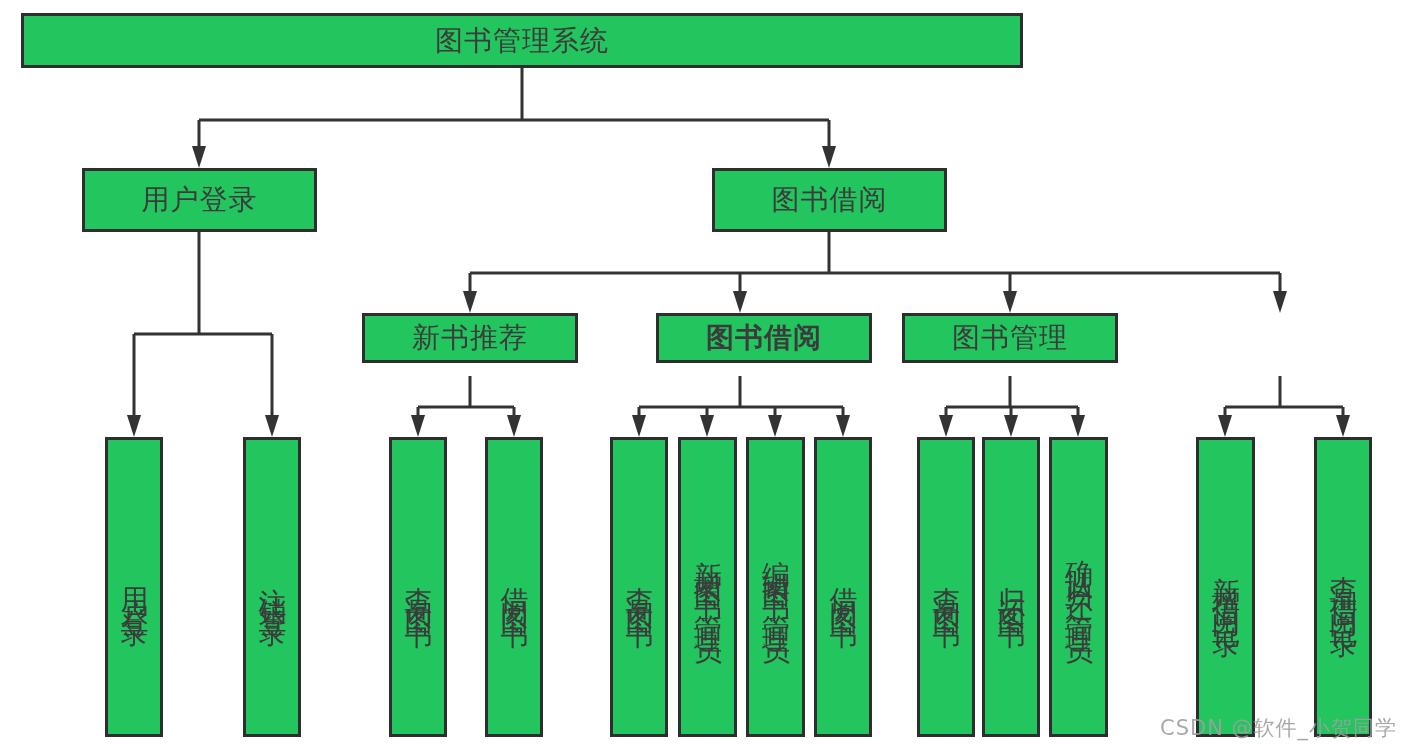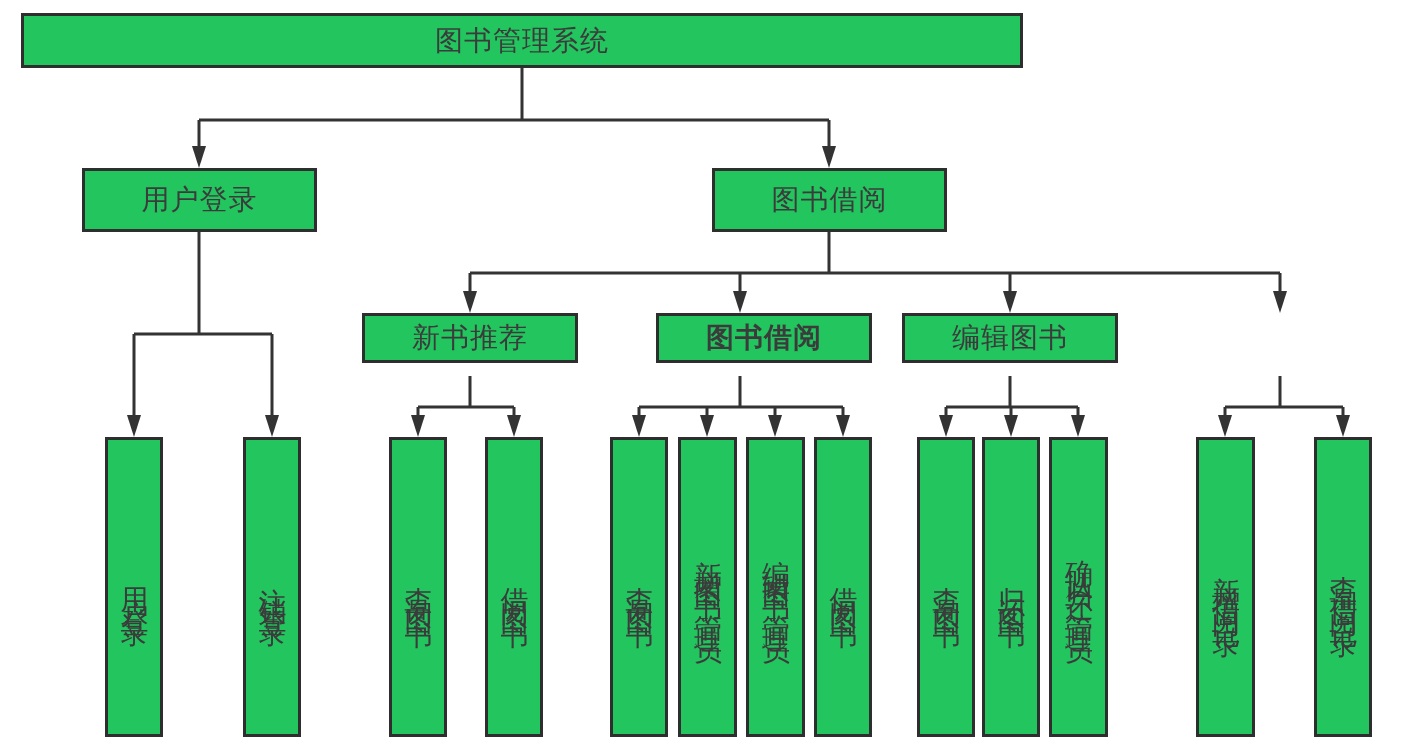--- a/index.html
+++ b/index.html
@@ -111,34 +111,35 @@
     </g>
   </svg>
 
   <div class="node hnode" style="left:21px; top:13px; width:1002px; height:55px;">图书管理系统</div>
 
   <div class="node hnode" style="left:82px; top:168px; width:235px; height:64px;">用户登录</div>
   <div class="node hnode" style="left:712px; top:168px; width:235px; height:64px;">图书借阅</div>
 
   <div class="node hnode lvl3" style="left:362px;">新书推荐</div>
   <div class="node hnode lvl3" style="left:656px;font-weight:bold;">图书借阅</div>
-  <div class="node hnode lvl3" style="left:902px;">编辑图书</div>
+  <div class="node hnode lvl3" style="left:902px;">图书管理</div>
 
   <div class="node vnode" style="left:105px;">用户登录</div>
   <div class="node vnode" style="left:243px;">注销登录</div>
 
   <div class="node vnode" style="left:389px;">查询图书</div>
   <div class="node vnode" style="left:485px;">借阅图书</div>
 
   <div class="node vnode" style="left:610px;">查询图书</div>
   <div class="node vnode" style="left:678px; width:59px;">新增图书（管理员）</div>
   <div class="node vnode" style="left:746px; width:59px;">编辑图书（管理员）</div>
   <div class="node vnode" style="left:814px;">借阅图书</div>
 
   <div class="node vnode" style="left:917px;">查询图书</div>
   <div class="node vnode" style="left:982px;">归还图书</div>
   <div class="node vnode" style="left:1049px; width:59px;">确认归还（管理员）</div>
 
   <div class="node vnode" style="left:1196px; width:59px;">新增借阅记录</div>
   <div class="node vnode" style="left:1314px;">查询借阅记录</div>
 
+  <div class="watermark">CSDN @软件_小贺同学</div>
 
 </div>
 
 </body></html>

